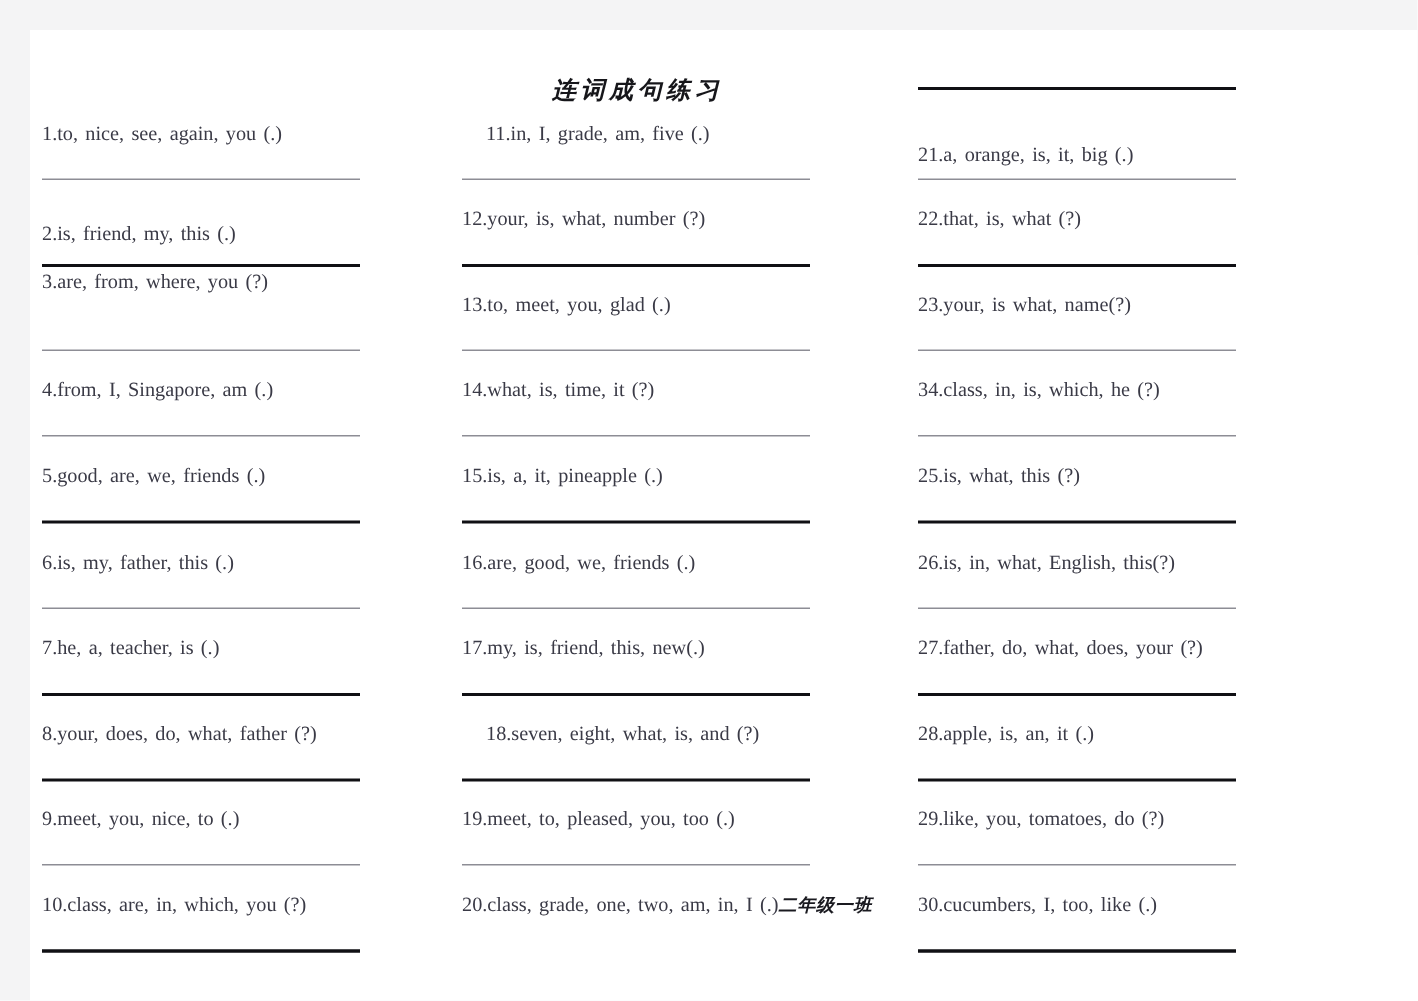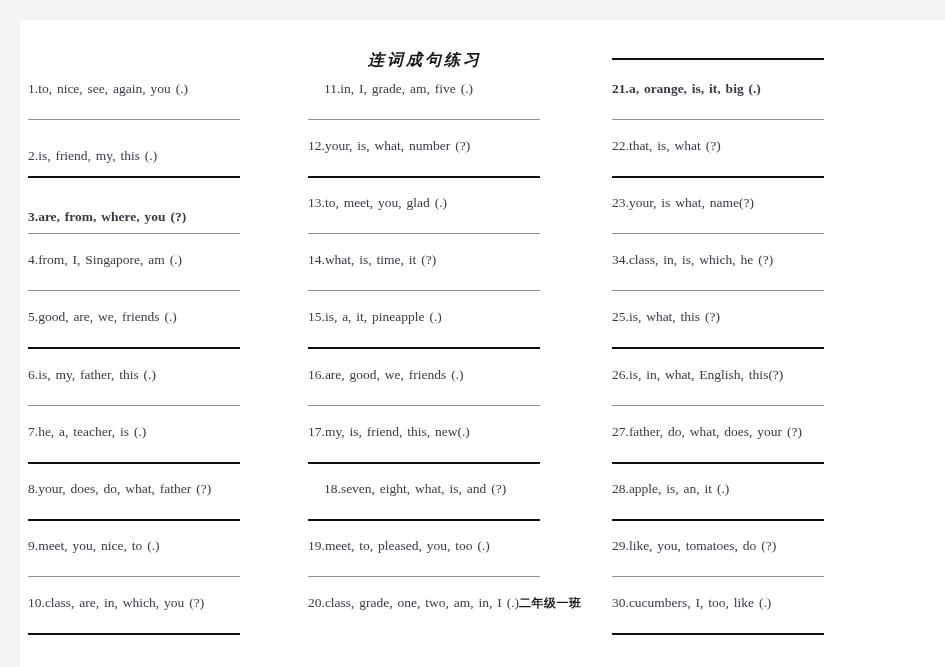--- a/index.html
+++ b/index.html
@@ -52,20 +52,21 @@
     font-size: 13.5px;
     color: #3a3a46;
     white-space: nowrap;
     line-height: 1.1;
     word-spacing: 1.5px;
   }
   .zh-note {
     font-family: "DejaVu Sans", "Liberation Sans", sans-serif;
     font-size: 12px;
     font-weight: bold;
+    font-style: italic;
     color: #1a1a20;
     letter-spacing: 0.5px;
   }
   .rule {
     width: 100%;
     margin: 0;
     border: 0;
     border-top: 1px solid #8d8d95;
   }
   .rule.heavy {
@@ -84,21 +85,21 @@
 <div class="page">
   <div class="sheet">
 
     <div class="title">连词成句练习</div>
 
     <div class="col col-1">
         <div class="qtext" style="position: absolute; top: 62px;"><span>1.to, nice, see, again, you (.)</span></div>
         <hr class="rule" style="position: absolute; top: 99px;">
         <div class="qtext" style="position: absolute; top: 119.1px; margin-top: 10px;"><span>2.is, friend, my, this (.)</span></div>
         <hr class="rule heavy" style="position: absolute; top: 156.1px;">
-        <div class="qtext" style="position: absolute; top: 190px; font-weight: bold;"><span>3.are, from, where, you (?)</span></div>
+        <div class="qtext" style="position: absolute; top: 161px;"><span>3.are, from, where, you (?)</span></div>
         <hr class="rule" style="position: absolute; top: 213.2px;">
         <div class="qtext" style="position: absolute; top: 233.3px;"><span>4.from, I, Singapore, am (.)</span></div>
         <hr class="rule" style="position: absolute; top: 270.3px;">
         <div class="qtext" style="position: absolute; top: 290.4px;"><span>5.good, are, we, friends (.)</span></div>
         <hr class="rule heavy" style="position: absolute; top: 327.4px;">
         <div class="qtext" style="position: absolute; top: 347.5px;"><span>6.is, my, father, this (.)</span></div>
         <hr class="rule" style="position: absolute; top: 384.5px;">
         <div class="qtext" style="position: absolute; top: 404.6px;"><span>7.he, a, teacher, is (.)</span></div>
         <hr class="rule heavy" style="position: absolute; top: 441.6px;">
         <div class="qtext" style="position: absolute; top: 461.7px;"><span>8.your, does, do, what, father (?)</span></div>
@@ -125,21 +126,21 @@
         <div class="qtext" style="position: absolute; top: 404.6px;"><span>17.my, is, friend, this, new(.)</span></div>
         <hr class="rule heavy" style="position: absolute; top: 441.6px;">
         <div class="qtext" style="position: absolute; top: 461.7px; margin-left: 16px;"><span>18.seven, eight, what, is, and (?)</span></div>
         <hr class="rule heavy" style="position: absolute; top: 498.7px;">
         <div class="qtext" style="position: absolute; top: 518.8px;"><span>19.meet, to, pleased, you, too (.)</span></div>
         <hr class="rule" style="position: absolute; top: 555.8px;">
         <div class="qtext" style="position: absolute; top: 575.9px;"><span>20.class, grade, one, two, am, in, I (.)</span><span class="zh-note">二年级一班</span></div>
       </div>
     <div class="col col-3">
         <hr class="lead-rule" style="position: absolute; top: 38px;">
-        <div class="qtext" style="position: absolute; top: 62px; font-weight: bold;"><span>21.a, orange, is, it, big (.)</span></div>
+        <div class="qtext" style="position: absolute; top: 76px;"><span>21.a, orange, is, it, big (.)</span></div>
         <hr class="rule" style="position: absolute; top: 99px;">
         <div class="qtext" style="position: absolute; top: 119.1px;"><span>22.that, is, what (?)</span></div>
         <hr class="rule heavy" style="position: absolute; top: 156.1px;">
         <div class="qtext" style="position: absolute; top: 176.2px;"><span>23.your, is what, name(?)</span></div>
         <hr class="rule" style="position: absolute; top: 213.2px;">
         <div class="qtext" style="position: absolute; top: 233.3px;"><span>34.class, in, is, which, he (?)</span></div>
         <hr class="rule" style="position: absolute; top: 270.3px;">
         <div class="qtext" style="position: absolute; top: 290.4px;"><span>25.is, what, this (?)</span></div>
         <hr class="rule heavy" style="position: absolute; top: 327.4px;">
         <div class="qtext" style="position: absolute; top: 347.5px;"><span>26.is, in, what, English, this(?)</span></div>

